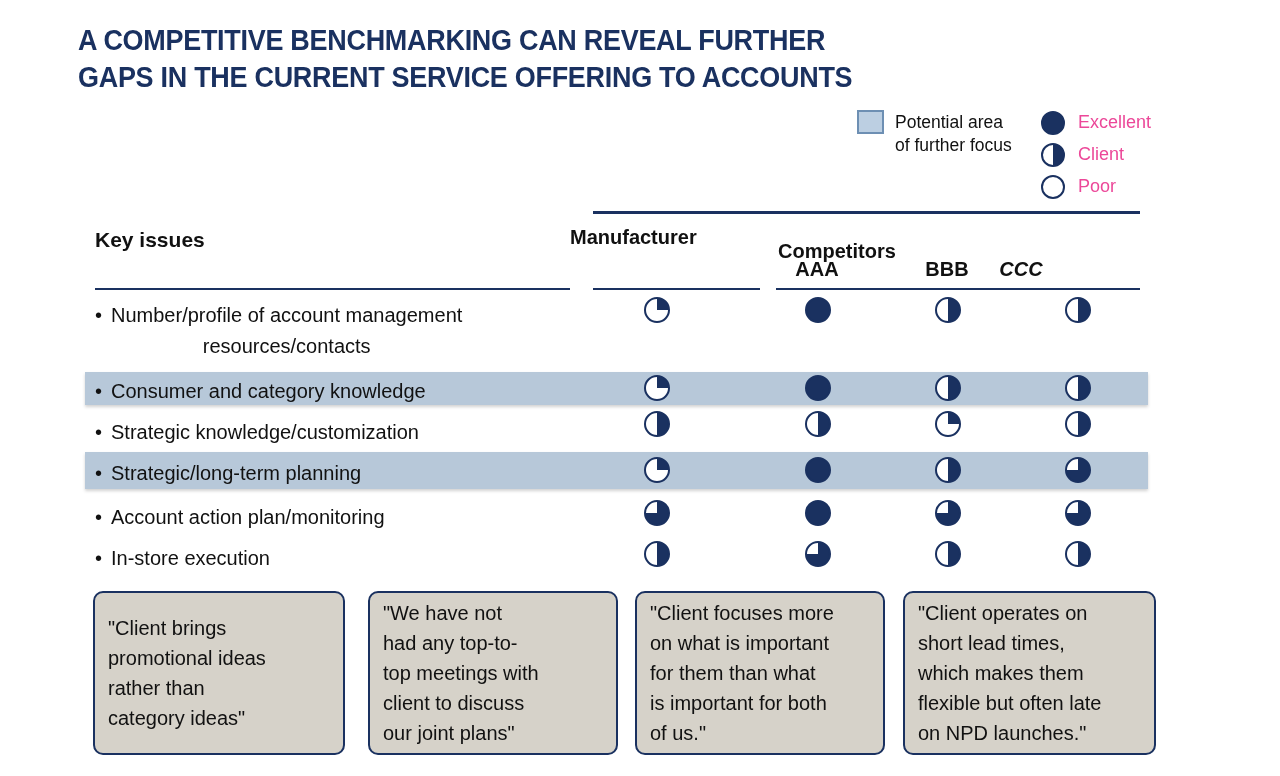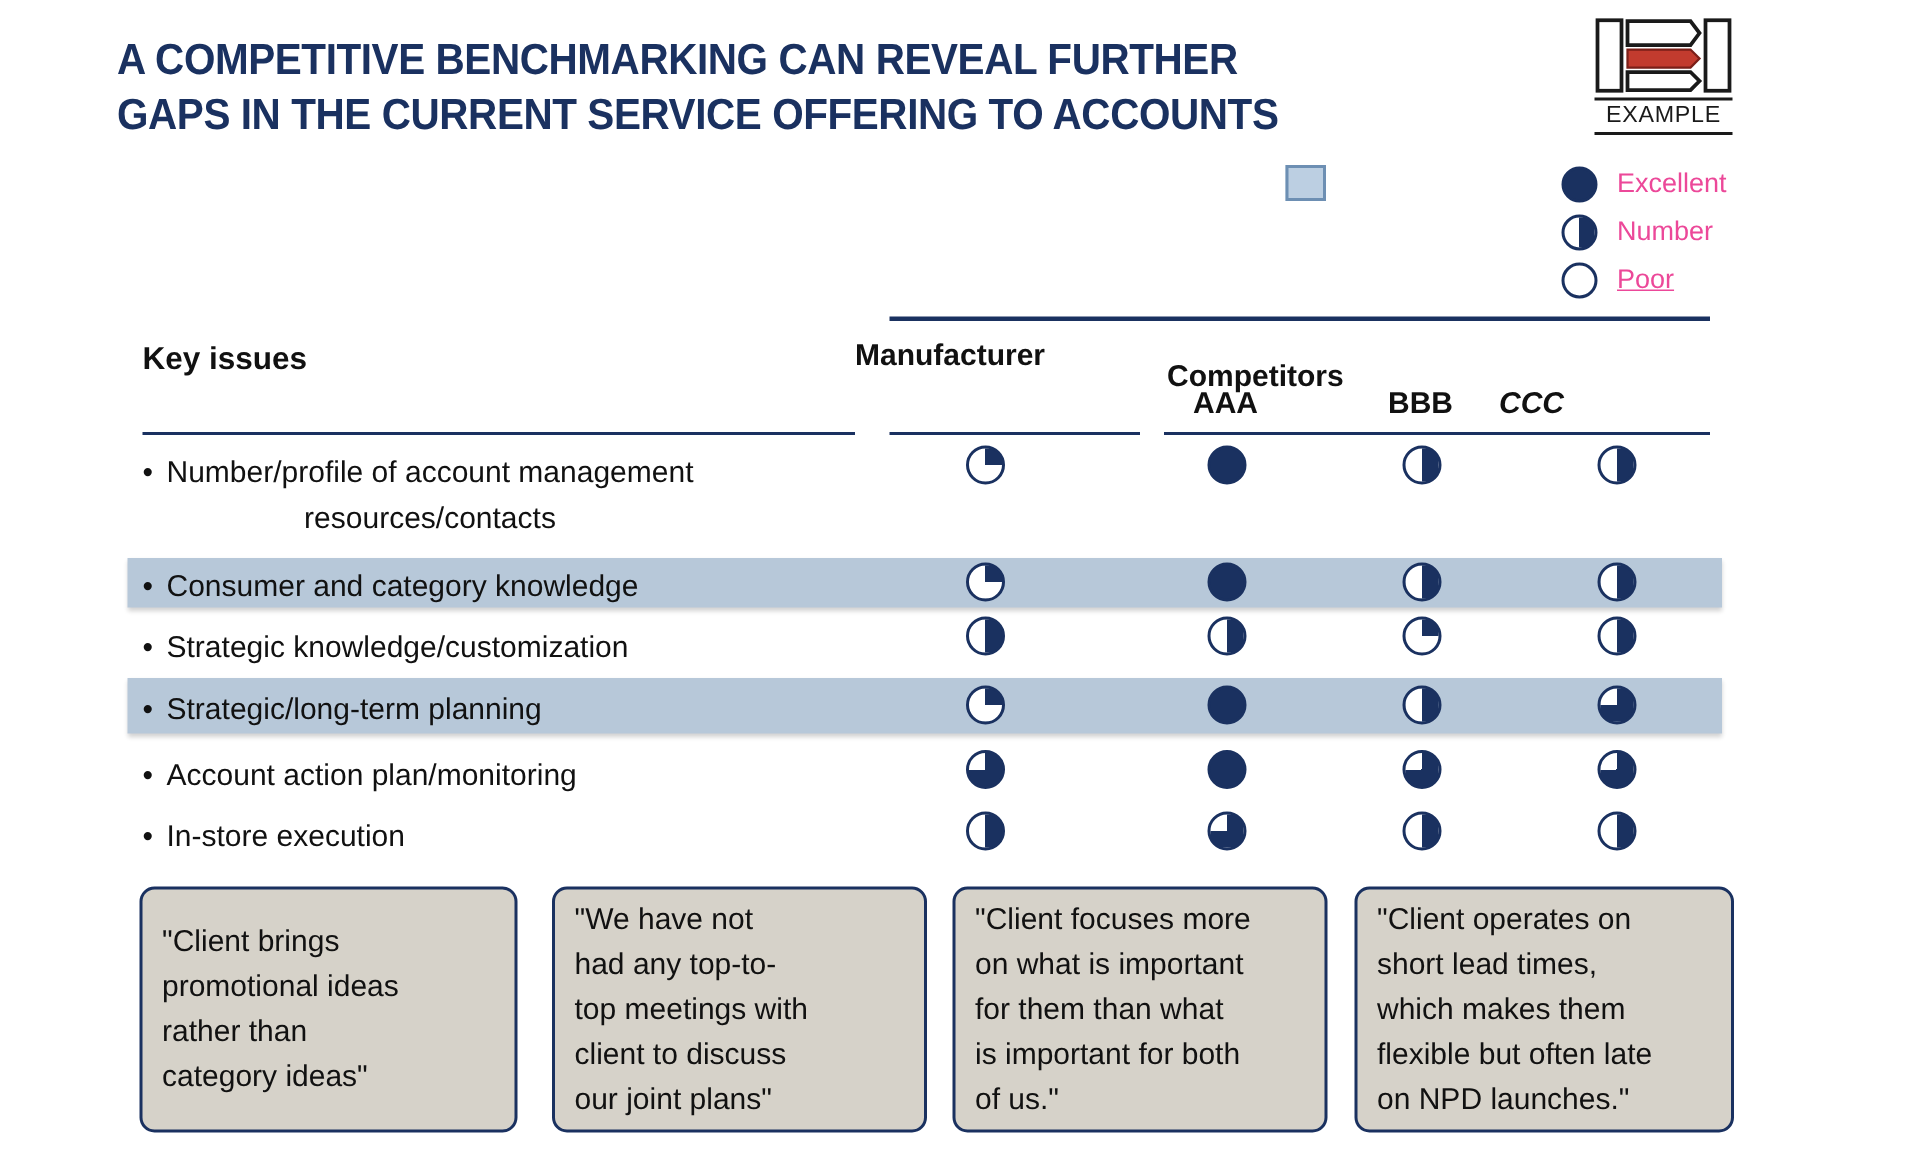--- a/index.html
+++ b/index.html
@@ -22,21 +22,21 @@
            text-align:center;font-size:15.5px;letter-spacing:.5px;color:#1a1a1a;padding:1px 0 2px;}
 
   
   .legend-square{position:absolute;left:857px;top:110px;width:27px;height:24px;
                  background:var(--legend-fill);border:2px solid var(--legend-border);}
   .legend-focus{position:absolute;left:895px;top:111px;font-size:17.5px;line-height:23px;
                 color:#111;white-space:pre-line;}
   .lg-ball{position:absolute;width:24px;height:24px;border-radius:50%;border:2px solid var(--navy);}
   .lg-ball.e{left:1041px;top:111px;} .lg-ball.m{left:1041px;top:143px;} .lg-ball.p{left:1041px;top:175px;}
   .lg-label{position:absolute;left:1078px;font-size:18px;color:#ec4899;}
-  .lg-label.e{top:112px;} .lg-label.m{top:144px;} .lg-label.p{top:176px;text-decoration:underline;}
+  .lg-label.e{top:112px;} .lg-label.m{top:144px;} .lg-label.p{top:176px;}
 
   
   .sect-title{position:absolute;left:593px;top:185px;font-size:21px;font-weight:bold;color:#111;}
   .key-issues{position:absolute;left:95px;top:228px;font-size:21px;font-weight:bold;color:#111;}
   .col-man{position:absolute;left:570px;top:226px;font-size:20px;font-weight:bold;color:#111;}
   .col-comp{position:absolute;left:778px;top:240px;font-size:20px;font-weight:bold;color:#111;}
   .comp-name{position:absolute;top:258px;width:130px;text-align:center;font-size:20px;font-weight:bold;color:#111;}
   .comp-name.c1{left:752px;} .comp-name.c2{left:882px;} .comp-name.c3{left:956px;font-style:italic;}
 
   .rule{position:absolute;background:var(--navy);}
@@ -74,37 +74,29 @@
 </head>
 <body>
 
 <div class="canvas">
 
   <div class="title">
     <div>A COMPETITIVE BENCHMARKING CAN REVEAL FURTHER</div>
     <div>GAPS IN THE CURRENT SERVICE OFFERING TO ACCOUNTS</div>
   </div>
 
-  <div class="logo">
-    <svg width="92" height="50" viewBox="0 0 92 50">
-      <rect x="2" y="1.5" width="16" height="47" fill="#fff" stroke="#1a1a1a" stroke-width="2.5"></rect>
-      <rect x="74" y="1.5" width="16" height="47" fill="#fff" stroke="#1a1a1a" stroke-width="2.5"></rect>
-      <polygon points="22,2 64,2 70,10 64,18 22,18" fill="#fff" stroke="#1a1a1a" stroke-width="2.5"></polygon>
-      <polygon points="22,21 64,21 70,27 64,33 22,33" fill="#c23b2e" stroke="#7a1f18" stroke-width="1.5"></polygon>
-      <polygon points="22,36 64,36 70,42 64,48 22,48" fill="#fff" stroke="#1a1a1a" stroke-width="2.5"></polygon>
-    </svg>
-    <div class="example">EXAMPLE</div>
-  </div>
 
   <div class="legend-square"></div>
+  <div class="legend-focus">Potential area
+of further focus</div>
 
   <div class="lg-ball e" style="background: rgb(26, 49, 96);"></div>
   <div class="lg-label e">Excellent</div>
   <div class="lg-ball m" style="background: conic-gradient(rgb(26, 49, 96) 0deg, rgb(26, 49, 96) 50%, rgb(255, 255, 255) 50%, rgb(255, 255, 255) 100%);"></div>
-  <div class="lg-label m">Number</div>
+  <div class="lg-label m">Client</div>
   <div class="lg-ball p" style="background: rgb(255, 255, 255);"></div>
   <div class="lg-label p">Poor</div>
 
   <div class="rule sect"></div>
   <div class="key-issues">Key issues</div>
   <div class="col-man">Manufacturer</div>
   <div class="col-comp">Competitors</div>
   <div class="comp-name c1">AAA</div>
   <div class="comp-name c2">BBB</div>
   <div class="comp-name c3">CCC</div>

